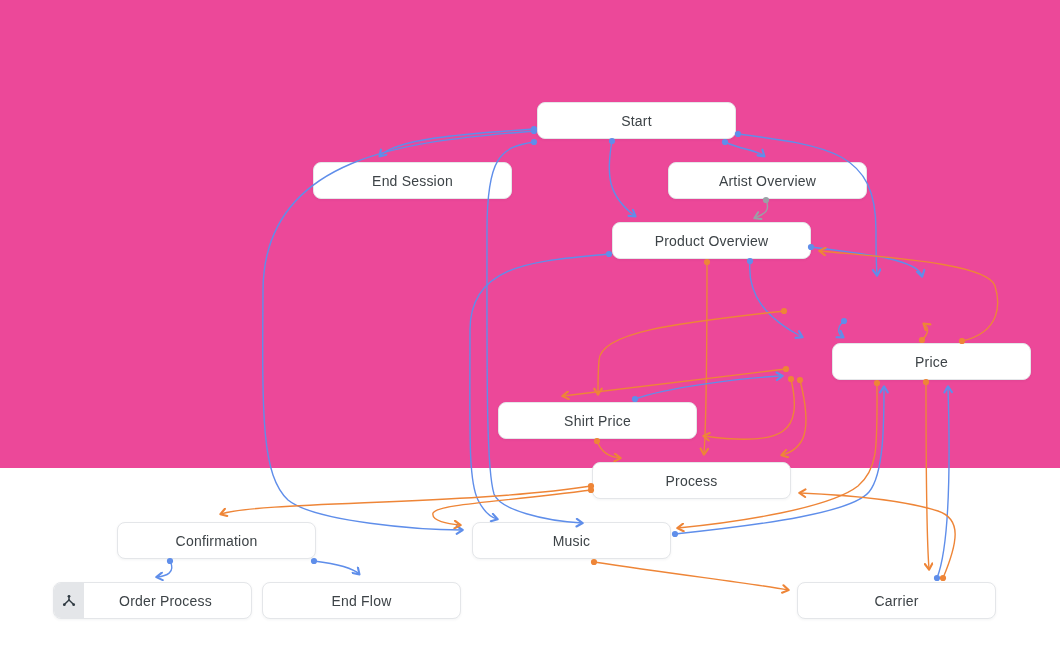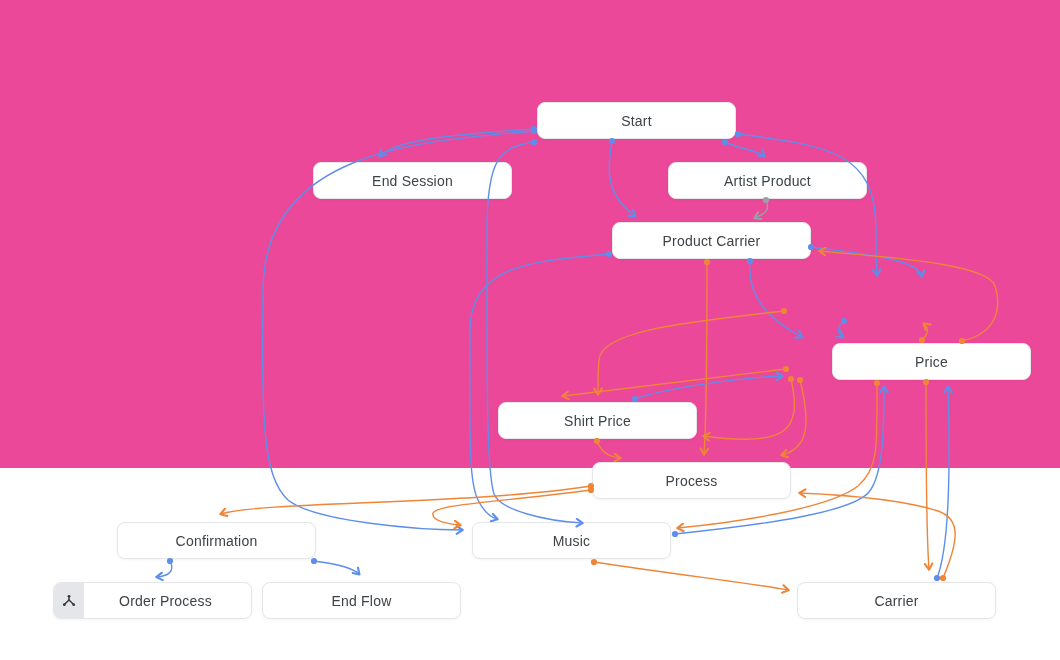--- a/index.html
+++ b/index.html
@@ -116,24 +116,24 @@
         <circle cx="314" cy="561" r="3.1" fill="#5f8eea"></circle>
       </g>
   </svg>
 <div class="node" style="left: 537px; top: 102px; width: 199px; height: 37px;">
       <span class="label">Start</span>
     </div>
     <div class="node" style="left: 277px; top: 162px; width: 199px; height: 37px; margin-left: 36px;">
       <span class="label">End Session</span>
     </div>
     <div class="node" style="left: 668px; top: 162px; width: 199px; height: 37px;">
-      <span class="label">Artist Product</span>
+      <span class="label">Artist Overview</span>
     </div>
     <div class="node" style="left: 612px; top: 222px; width: 199px; height: 37px;">
-      <span class="label">Product Carrier</span>
+      <span class="label">Product Overview</span>
     </div>
     <div class="node" style="left: 832px; top: 343px; width: 199px; height: 37px;">
       <span class="label">Price</span>
     </div>
     <div class="node" style="left: 498px; top: 402px; width: 199px; height: 37px;">
       <span class="label">Shirt Price</span>
     </div>
     <div class="node" style="left: 592px; top: 462px; width: 199px; height: 37px;">
       <span class="label">Process</span>
     </div>

